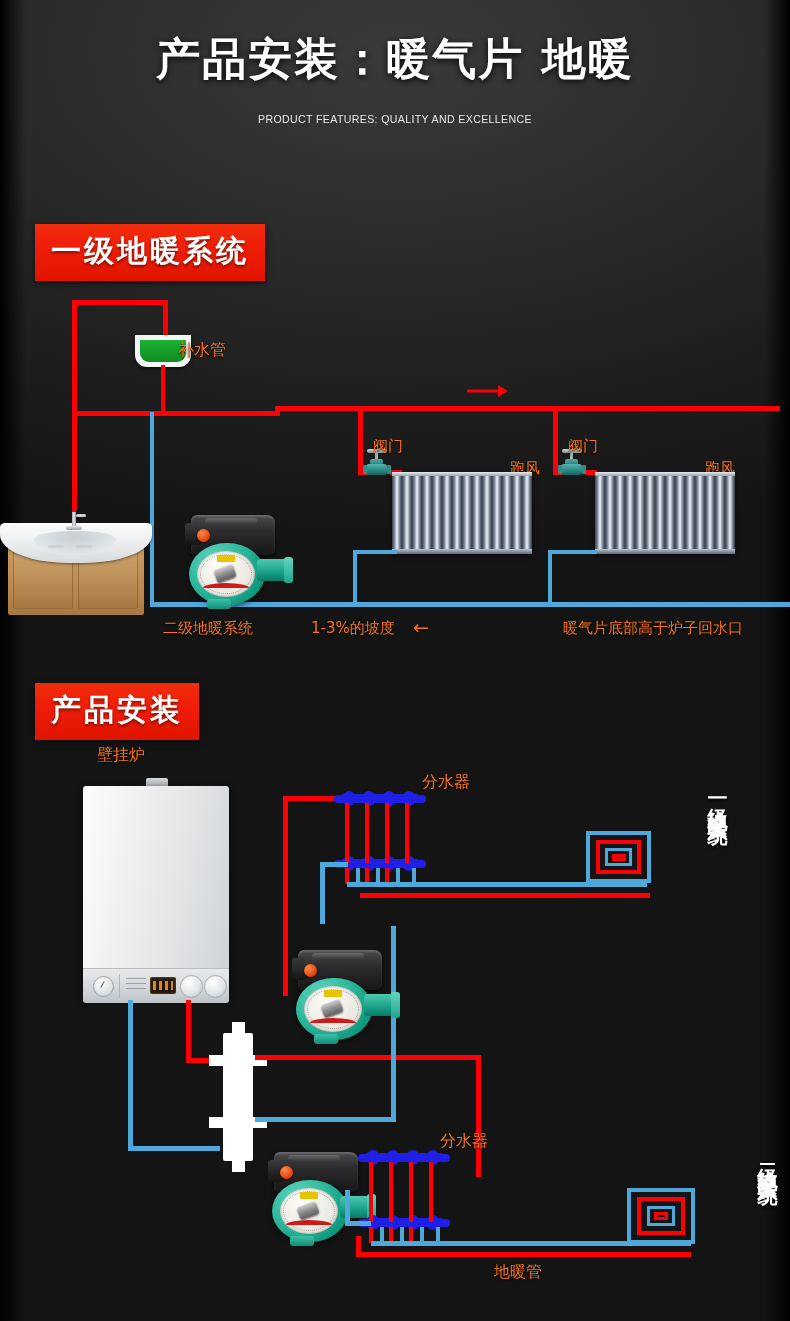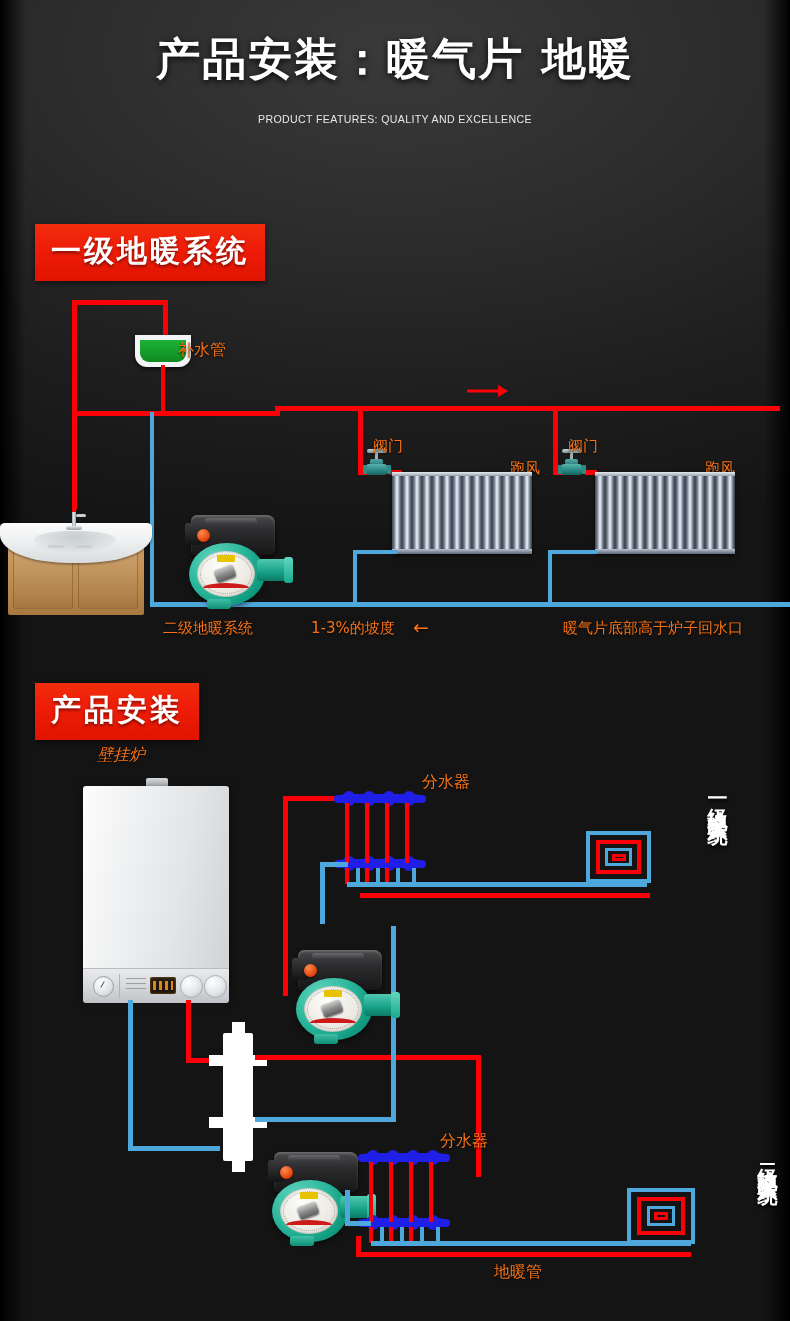--- a/index.html
+++ b/index.html
@@ -339,21 +339,21 @@
   <div class="lbl" style="left:163px;top:619px;">二级地暖系统</div>
   <div class="lbl" style="left:311px;top:619px;">1-3%的坡度</div>
   <div class="lbl" style="left:413px;top:616px;font-size:19px;">←</div>
   <div class="lbl" style="left:563px;top:619px;">暖气片底部高于炉子回水口</div>
 </div>
 
 <div class="badge" id="badge-floor">产品安装</div>
 
 <div id="diagram-floor">
 
-  <div class="lbl" style="left:97px;top:745px;font-size:16px;font-style:italic;">壁挂炉</div>
+  <div class="lbl" style="left:97px;top:745px;font-size:16px;">壁挂炉</div>
 
   <div class="boiler">
     <div class="flue"></div>
     <div class="shell"></div>
     <div class="panel">
       <div class="gauge"></div>
         <div class="divr"></div>
         <div class="lines"></div>
       <div class="disp"></div>
         <div class="knob k1"></div>

